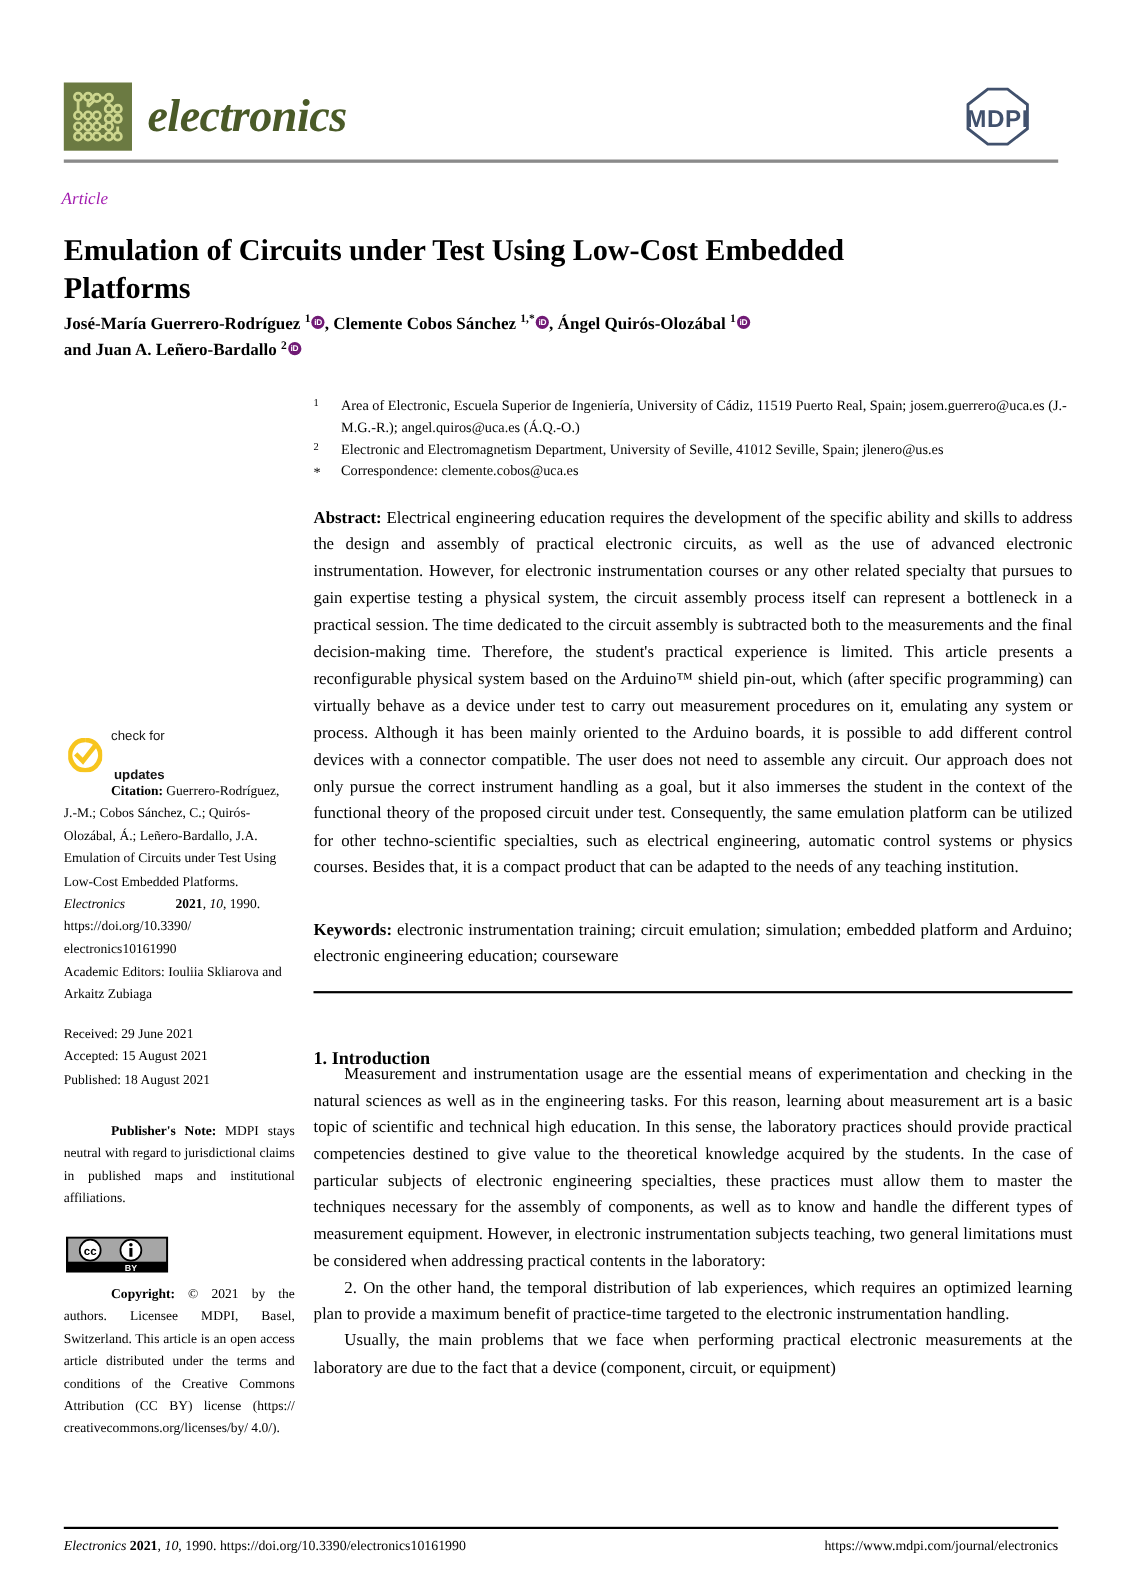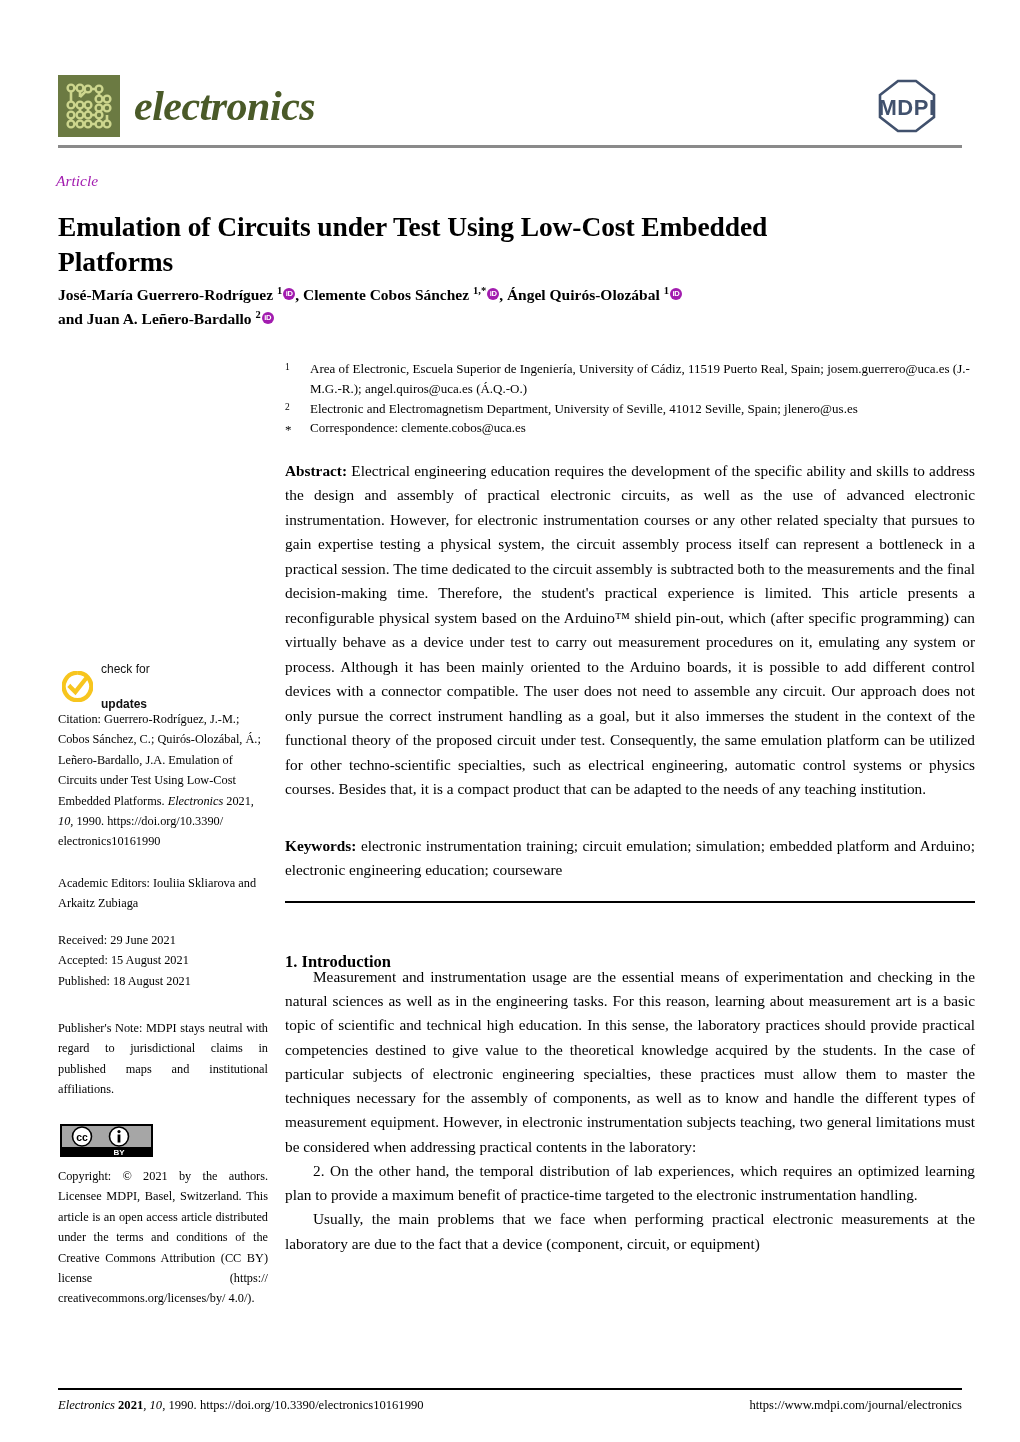--- a/index.html
+++ b/index.html
@@ -97,21 +97,21 @@
   .authors .sup {
     font-size: 10.5px;
     font-weight: 700;
     vertical-align: super;
   }
   .orcid {
     display: inline-block;
     width: 12px;
     height: 12px;
     border-radius: 50%;
-    background: #a21caf;
+    background: #701a75;
     color: #ffffff;
     font-size: 7.6px;
     font-weight: 700;
     font-family: "Liberation Sans", sans-serif;
     line-height: 12px;
     text-align: center;
     vertical-align: 4px;
     margin-left: 1px;
     letter-spacing: -0.3px;
   }
@@ -199,32 +199,33 @@
     display: flex;
     align-items: center;
     gap: 8px;
   }
   .cu-badge { width: 31px; height: 31px; flex: none; }
   .cu-text {
     font-family: "Liberation Sans", "DejaVu Sans", sans-serif;
     font-size: 12px;
     line-height: 1.18;
     color: #111;
+    text-align: right;
   }
   .cu-text .b { font-weight: 700; margin-top: 21px; }
 
   .sidebar-block {
     position: absolute;
     left: 58px;
     width: 210px;
     font-size: 12.3px;
     line-height: 1.66;
     text-align: left;
   }
-  .sidebar-block b { font-weight: 400; }
+  .sidebar-block b { font-weight: 700; margin-left: 43px; }
   .sidebar-block i { font-style: italic; }
   .sb-citation { top: 709px; }
   .sb-editors  { top: 873px; }
   .sb-dates    { top: 930px; }
   .sb-note     { top: 1018px; text-align: justify; }
   .sb-copy     { top: 1166px; text-align: justify; }
 
   .cc-license {
     position: absolute;
     left: 60px;

